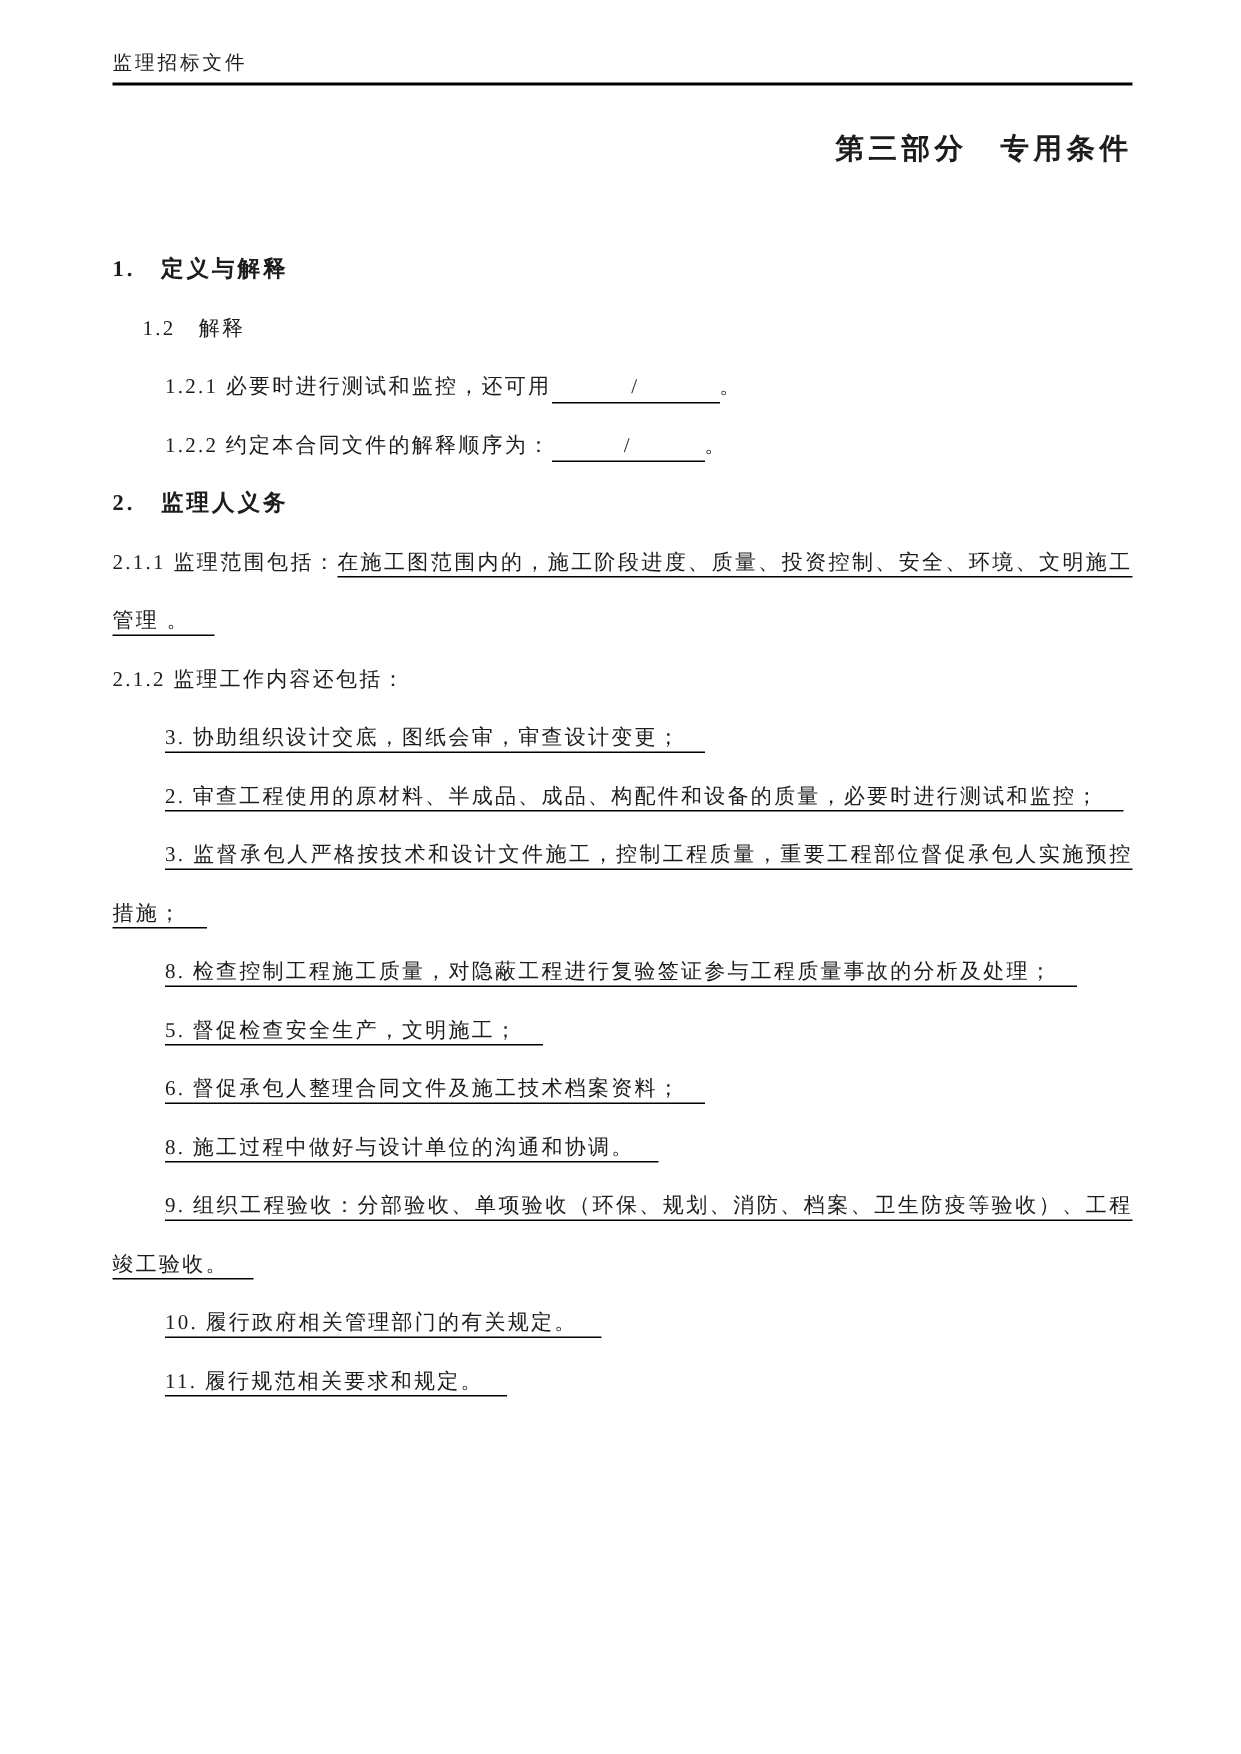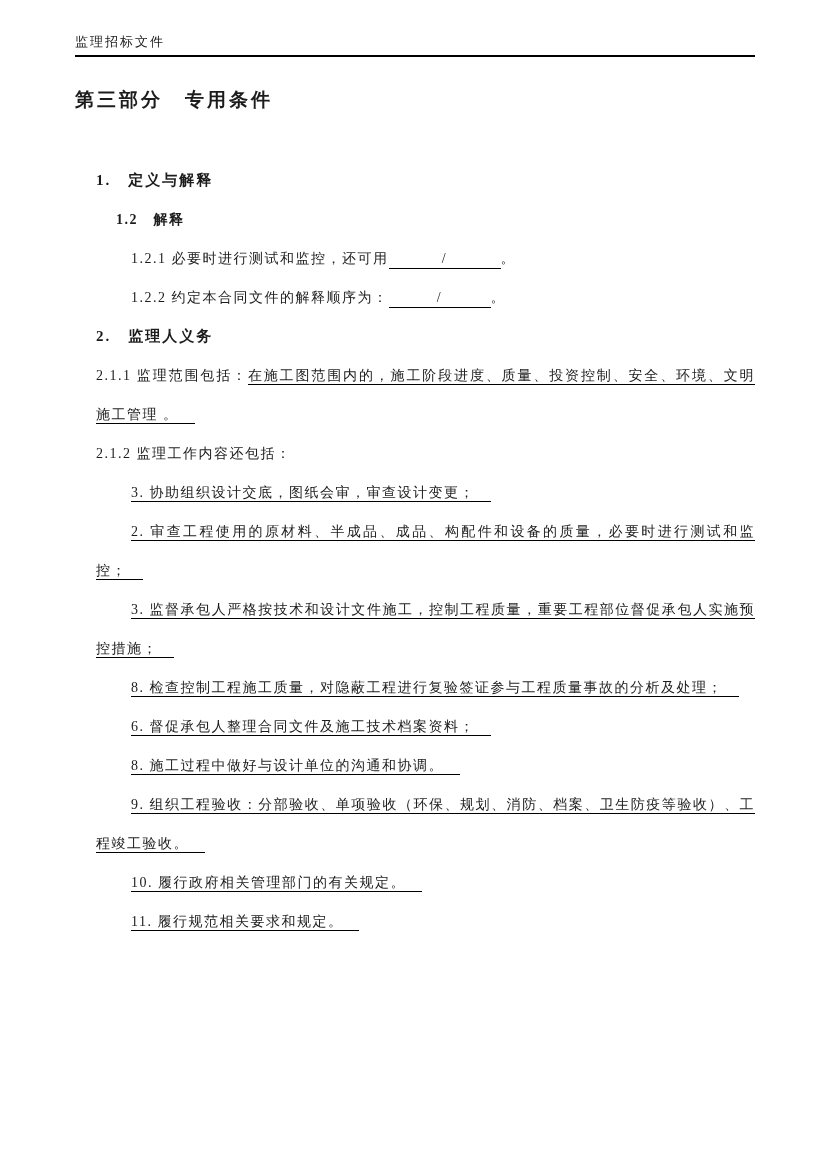--- a/index.html
+++ b/index.html
@@ -27,41 +27,40 @@
     letter-spacing: 2px;
     padding-bottom: 5px;
     border-bottom: 2px solid #000000;
   }
   
   .doc-title {
     margin-top: 30px;
     font-size: 19px;
     font-weight: bold;
     letter-spacing: 3px;
-    text-align: left;
+    text-align: right;
     line-height: 26px;
   }
   
   .content {
     margin-top: 48px;
     font-size: 14px;
     letter-spacing: 1.5px;
-    margin-left: 21px;
   }
   .content p {
     margin: 0;
     line-height: 39px;
     text-align: justify;
   }
   .h-num {
     font-weight: bold;
     font-size: 15px;
     letter-spacing: 2px;
   }
-  .ind-1 { text-indent: 20px; font-weight: bold; }
+  .ind-1 { text-indent: 20px; }
   .ind-2 { text-indent: 35px; }
   
   .u {
     border-bottom: 1px solid #000000;
     padding-bottom: 1px;
   }
   .u-tail {
     padding-right: 16px;
   }
   
@@ -100,20 +99,21 @@
 
 
     <p><span>2.1.1 监理范围包括：</span><span class="u u-tail">在施工图范围内的，施工阶段进度、质量、投资控制、安全、环境、文明施工管理 。</span></p>
 
     <p>2.1.2 监理工作内容还包括：</p>
 
     <p class="ind-2"><span class="u u-tail">3. 协助组织设计交底，图纸会审，审查设计变更；</span></p>
     <p class="ind-2"><span class="u u-tail">2. 审查工程使用的原材料、半成品、成品、构配件和设备的质量，必要时进行测试和监控；</span></p>
     <p class="ind-2"><span class="u u-tail">3. 监督承包人严格按技术和设计文件施工，控制工程质量，重要工程部位督促承包人实施预控措施；</span></p>
     <p class="ind-2"><span class="u u-tail">8. 检查控制工程施工质量，对隐蔽工程进行复验签证参与工程质量事故的分析及处理；</span></p>
+    <p class="ind-2"><span class="u u-tail">5. 督促检查安全生产，文明施工；</span></p>
     <p class="ind-2"><span class="u u-tail">6. 督促承包人整理合同文件及施工技术档案资料；</span></p>
     <p class="ind-2"><span class="u u-tail">8. 施工过程中做好与设计单位的沟通和协调。</span></p>
     <p class="ind-2"><span class="u u-tail">9. 组织工程验收：分部验收、单项验收（环保、规划、消防、档案、卫生防疫等验收）、工程竣工验收。</span></p>
     <p class="ind-2"><span class="u u-tail">10. 履行政府相关管理部门的有关规定。</span></p>
     <p class="ind-2"><span class="u u-tail">11. 履行规范相关要求和规定。</span></p>
 
   </div>
 </div>
 
 </body></html>

